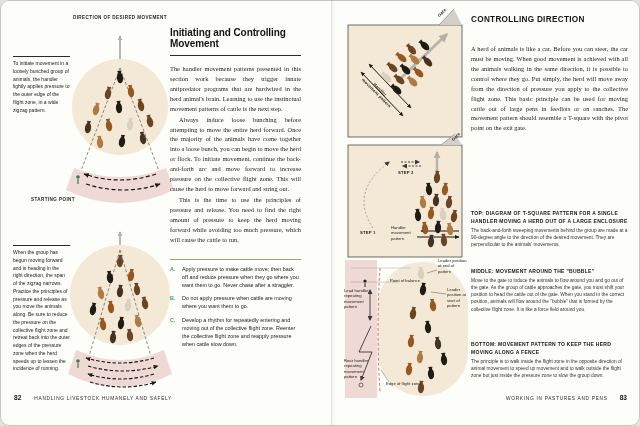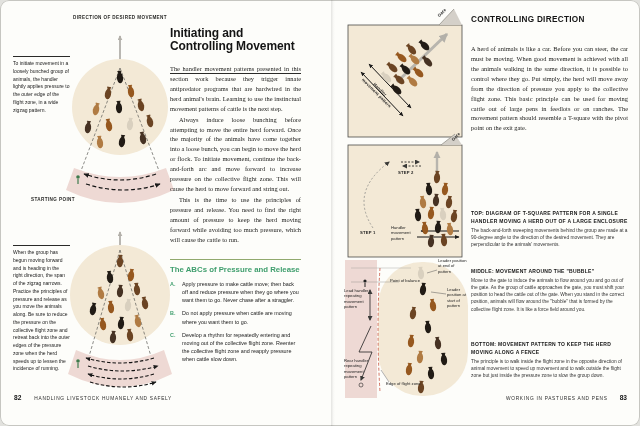--- a/index.html
+++ b/index.html
@@ -2,22 +2,22 @@
 <html><head>
 <meta charset="utf-8">
 <style>
   html,body{margin:0;padding:0;}
   body{background:#e2e2de;font-family:"Liberation Sans",sans-serif;-webkit-font-smoothing:antialiased;}
   .spread{position:relative;width:640px;height:426px;background:#fdfdfa;border-radius:9px;overflow:hidden;
           box-shadow:inset 0 0 0 1px #c6c6c1;}
   .abs{position:absolute;}
   .dlabel{font-size:4.6px;font-weight:bold;letter-spacing:.4px;color:#2a2a28;text-align:center;line-height:1.5;}
   .side{font-size:5px;line-height:1.55;color:#202020;border-top:1.6px solid #2a2a28;padding-top:3px;}
-  .h1{font-size:12px;font-weight:bold;color:#141414;line-height:1.12;letter-spacing:-.1px;
-      border-bottom:1.2px solid #2a2a28;padding-bottom:19px;}
+  .h1{font-size:10px;font-weight:bold;color:#141414;line-height:1.12;letter-spacing:-.1px;
+      border-bottom:1.2px solid #2a2a28;padding-bottom:6px;}
   .serifcol{font-family:"Liberation Serif",serif;font-size:6.4px;line-height:1.55;color:#1d1d1b;text-align:justify;}
   .serifcol .p{margin:0 0 1px 0;}
   .serifcol .ind{text-indent:9px;}
   .greenrule{border-top:1.4px solid #91a96d;height:0;}
   .h2{font-size:7.8px;font-weight:bold;color:#3f9e6d;line-height:1.3;margin-top:5px;}
   .abc-item{display:flex;gap:4px;margin-top:5px;font-size:5.4px;line-height:1.5;color:#222;}
   .lt{font-weight:bold;color:#3f9e6d;flex:0 0 8px;}
   .h3{font-size:8.2px;font-weight:bold;letter-spacing:.3px;color:#161616;}
   .capT{font-size:5px;font-weight:bold;letter-spacing:.3px;line-height:1.55;color:#161616;}
   .capB{font-size:4.8px;line-height:1.5;color:#333;margin-top:1px;}
@@ -234,21 +234,20 @@
   <div class="abs h1" style="left:170px;top:27px;width:131px;">Initiating and Controlling Movement</div>
 
   <div class="abs serifcol" style="left:170px;top:64px;width:131px;">
     <div class="p">The handler movement patterns presented in this section work because they trigger innate antipredator programs that are hardwired in the herd animal's brain. Learning to use the instinctual movement patterns of cattle is the next step.</div>
     <div class="p ind">Always induce loose bunching before attempting to move the entire herd forward. Once the majority of the animals have come together into a loose bunch, you can begin to move the herd or flock. To initiate movement, continue the back-and-forth arc and move forward to increase pressure on the collective flight zone. This will cause the herd to move forward and string out.</div>
     <div class="p ind">This is the time to use the principles of pressure and release. You need to find the right amount of pressure to keep the herd moving forward while avoiding too much pressure, which will cause the cattle to run.</div>
   </div>
 
   <div class="abs" style="left:170px;top:259px;width:131px;">
     <div class="greenrule"></div>
-    <div class="h2">The ABCs of Pressure and Release</div>
     <div class="abc-item">
       <span class="lt">A.</span>
       <span>Apply pressure to make cattle move; then back off and reduce pressure when they go where you want them to go. Never chase after a straggler.</span>
     </div>
     <div class="abc-item">
       <span class="lt">B.</span>
       <span>Do not apply pressure when cattle are moving where you want them to go.</span>
     </div>
     <div class="abc-item">
       <span class="lt">C.</span>

